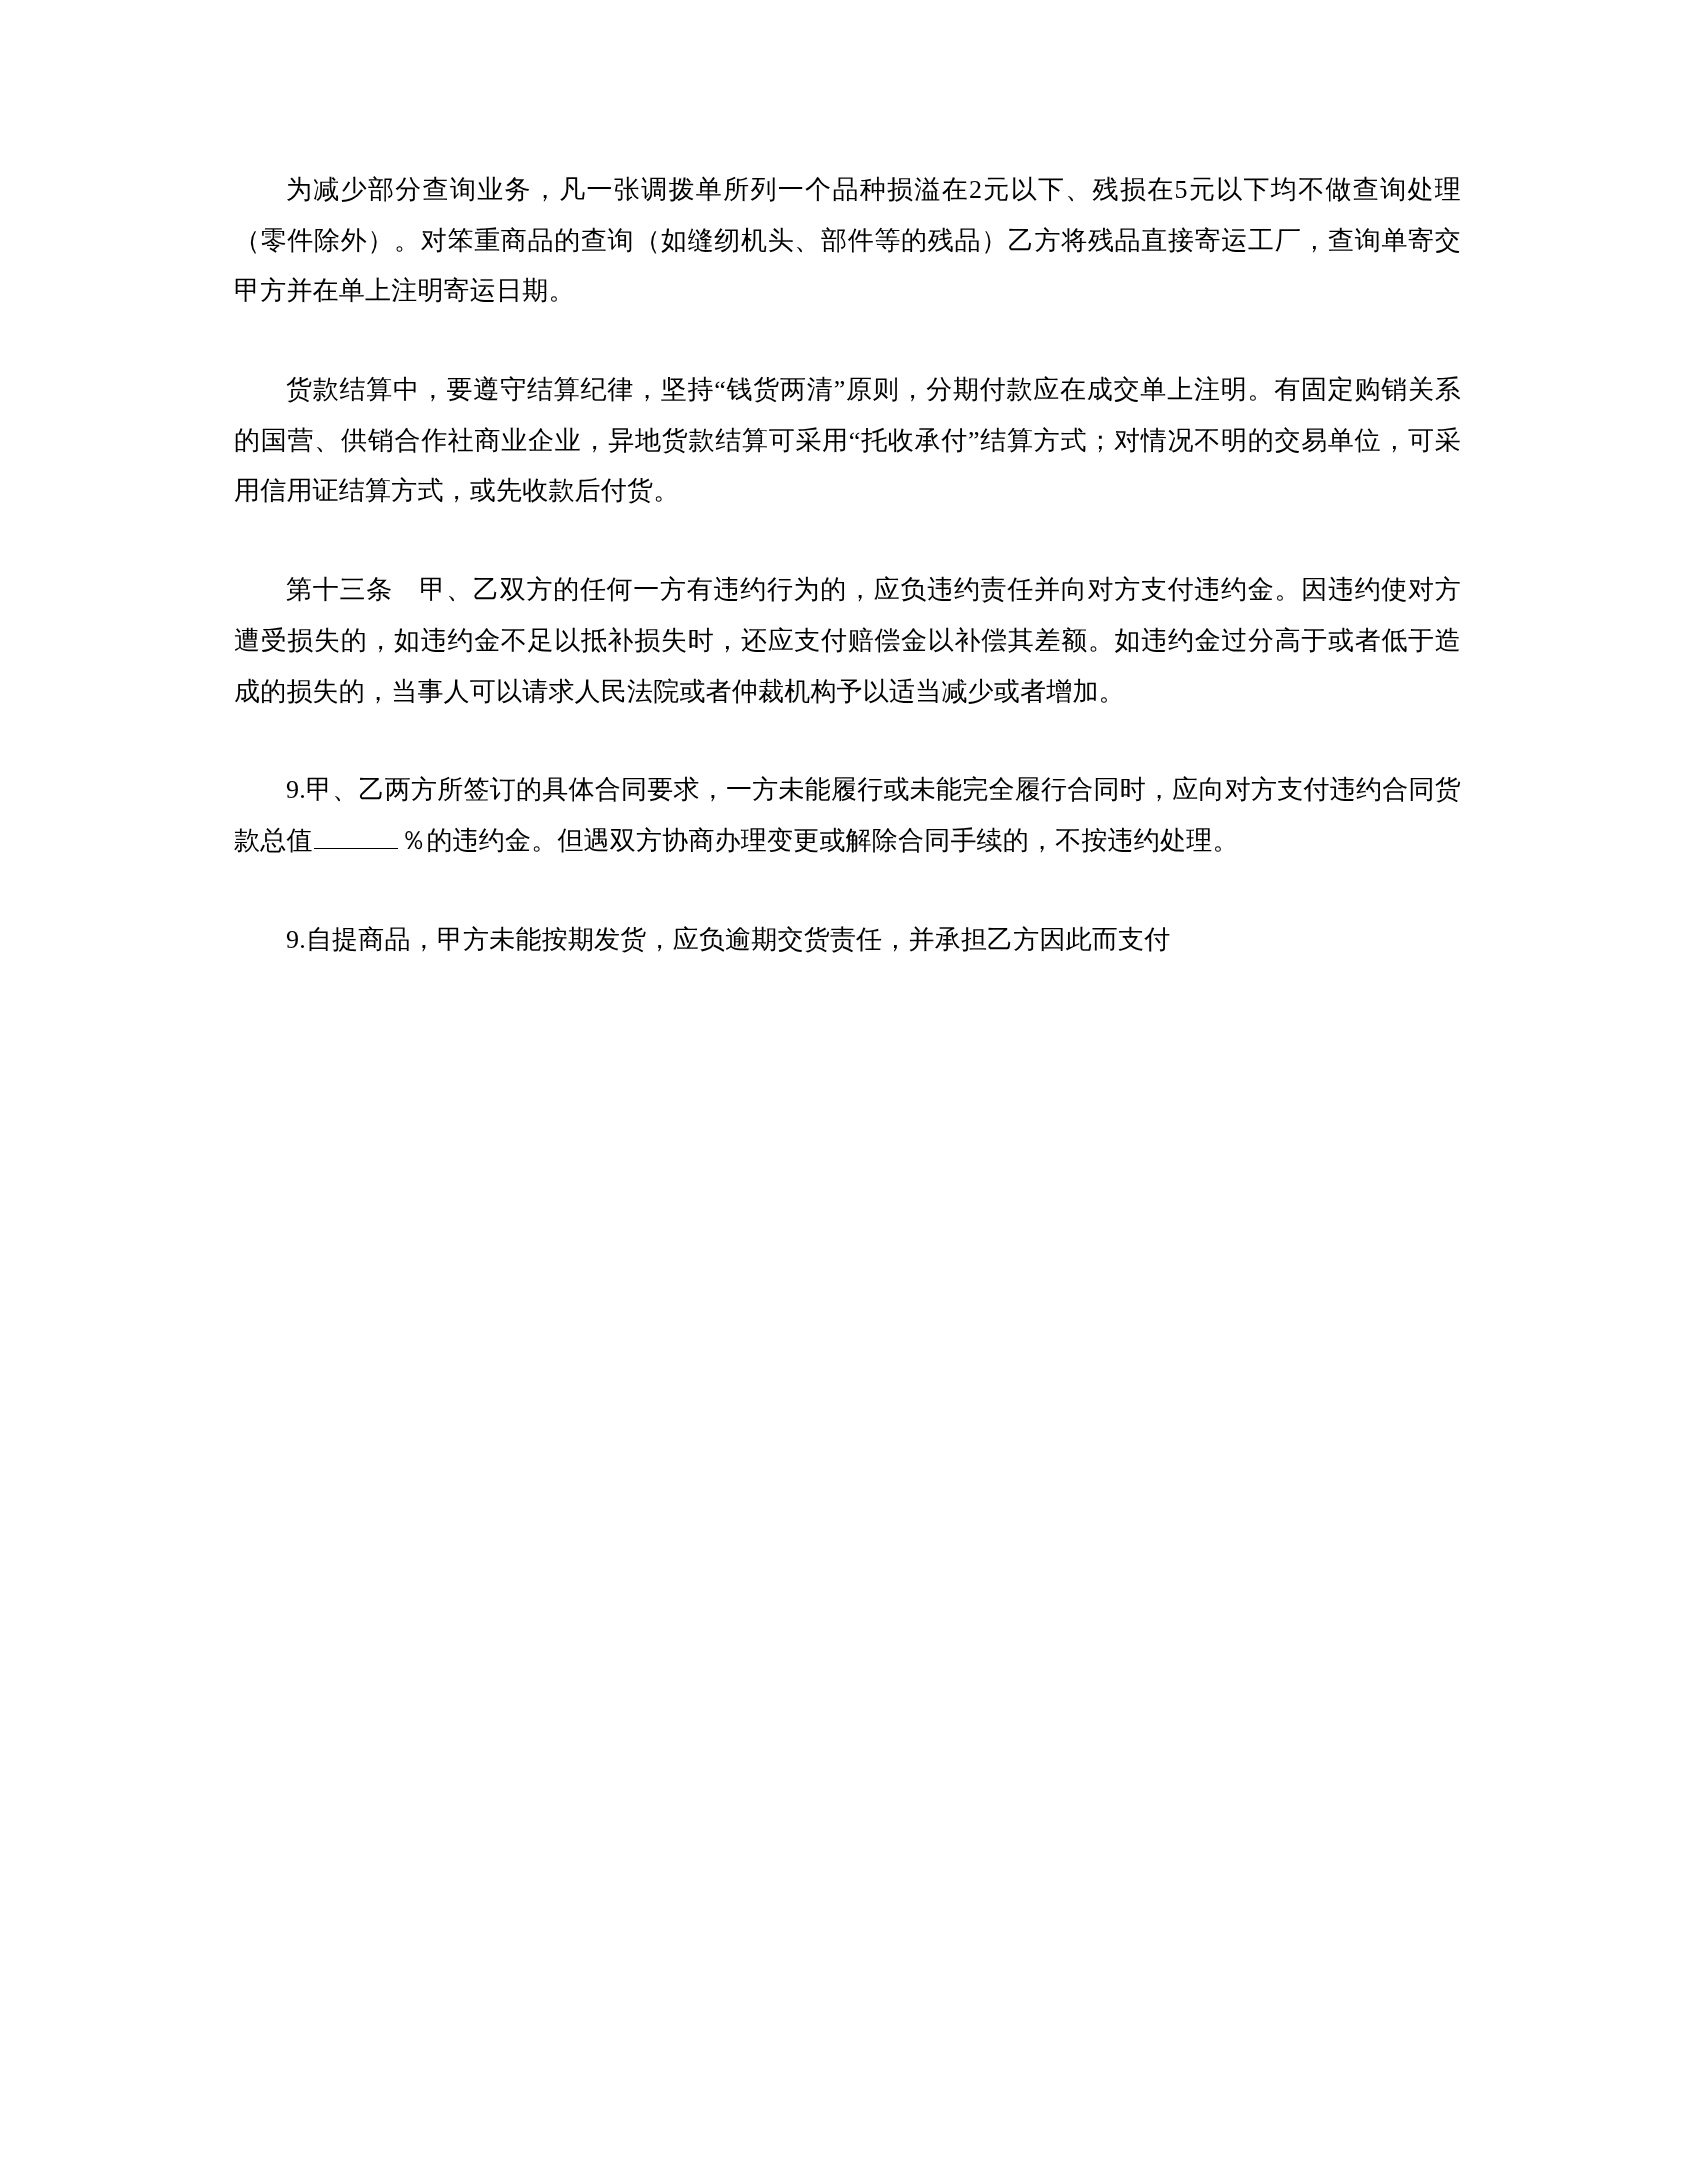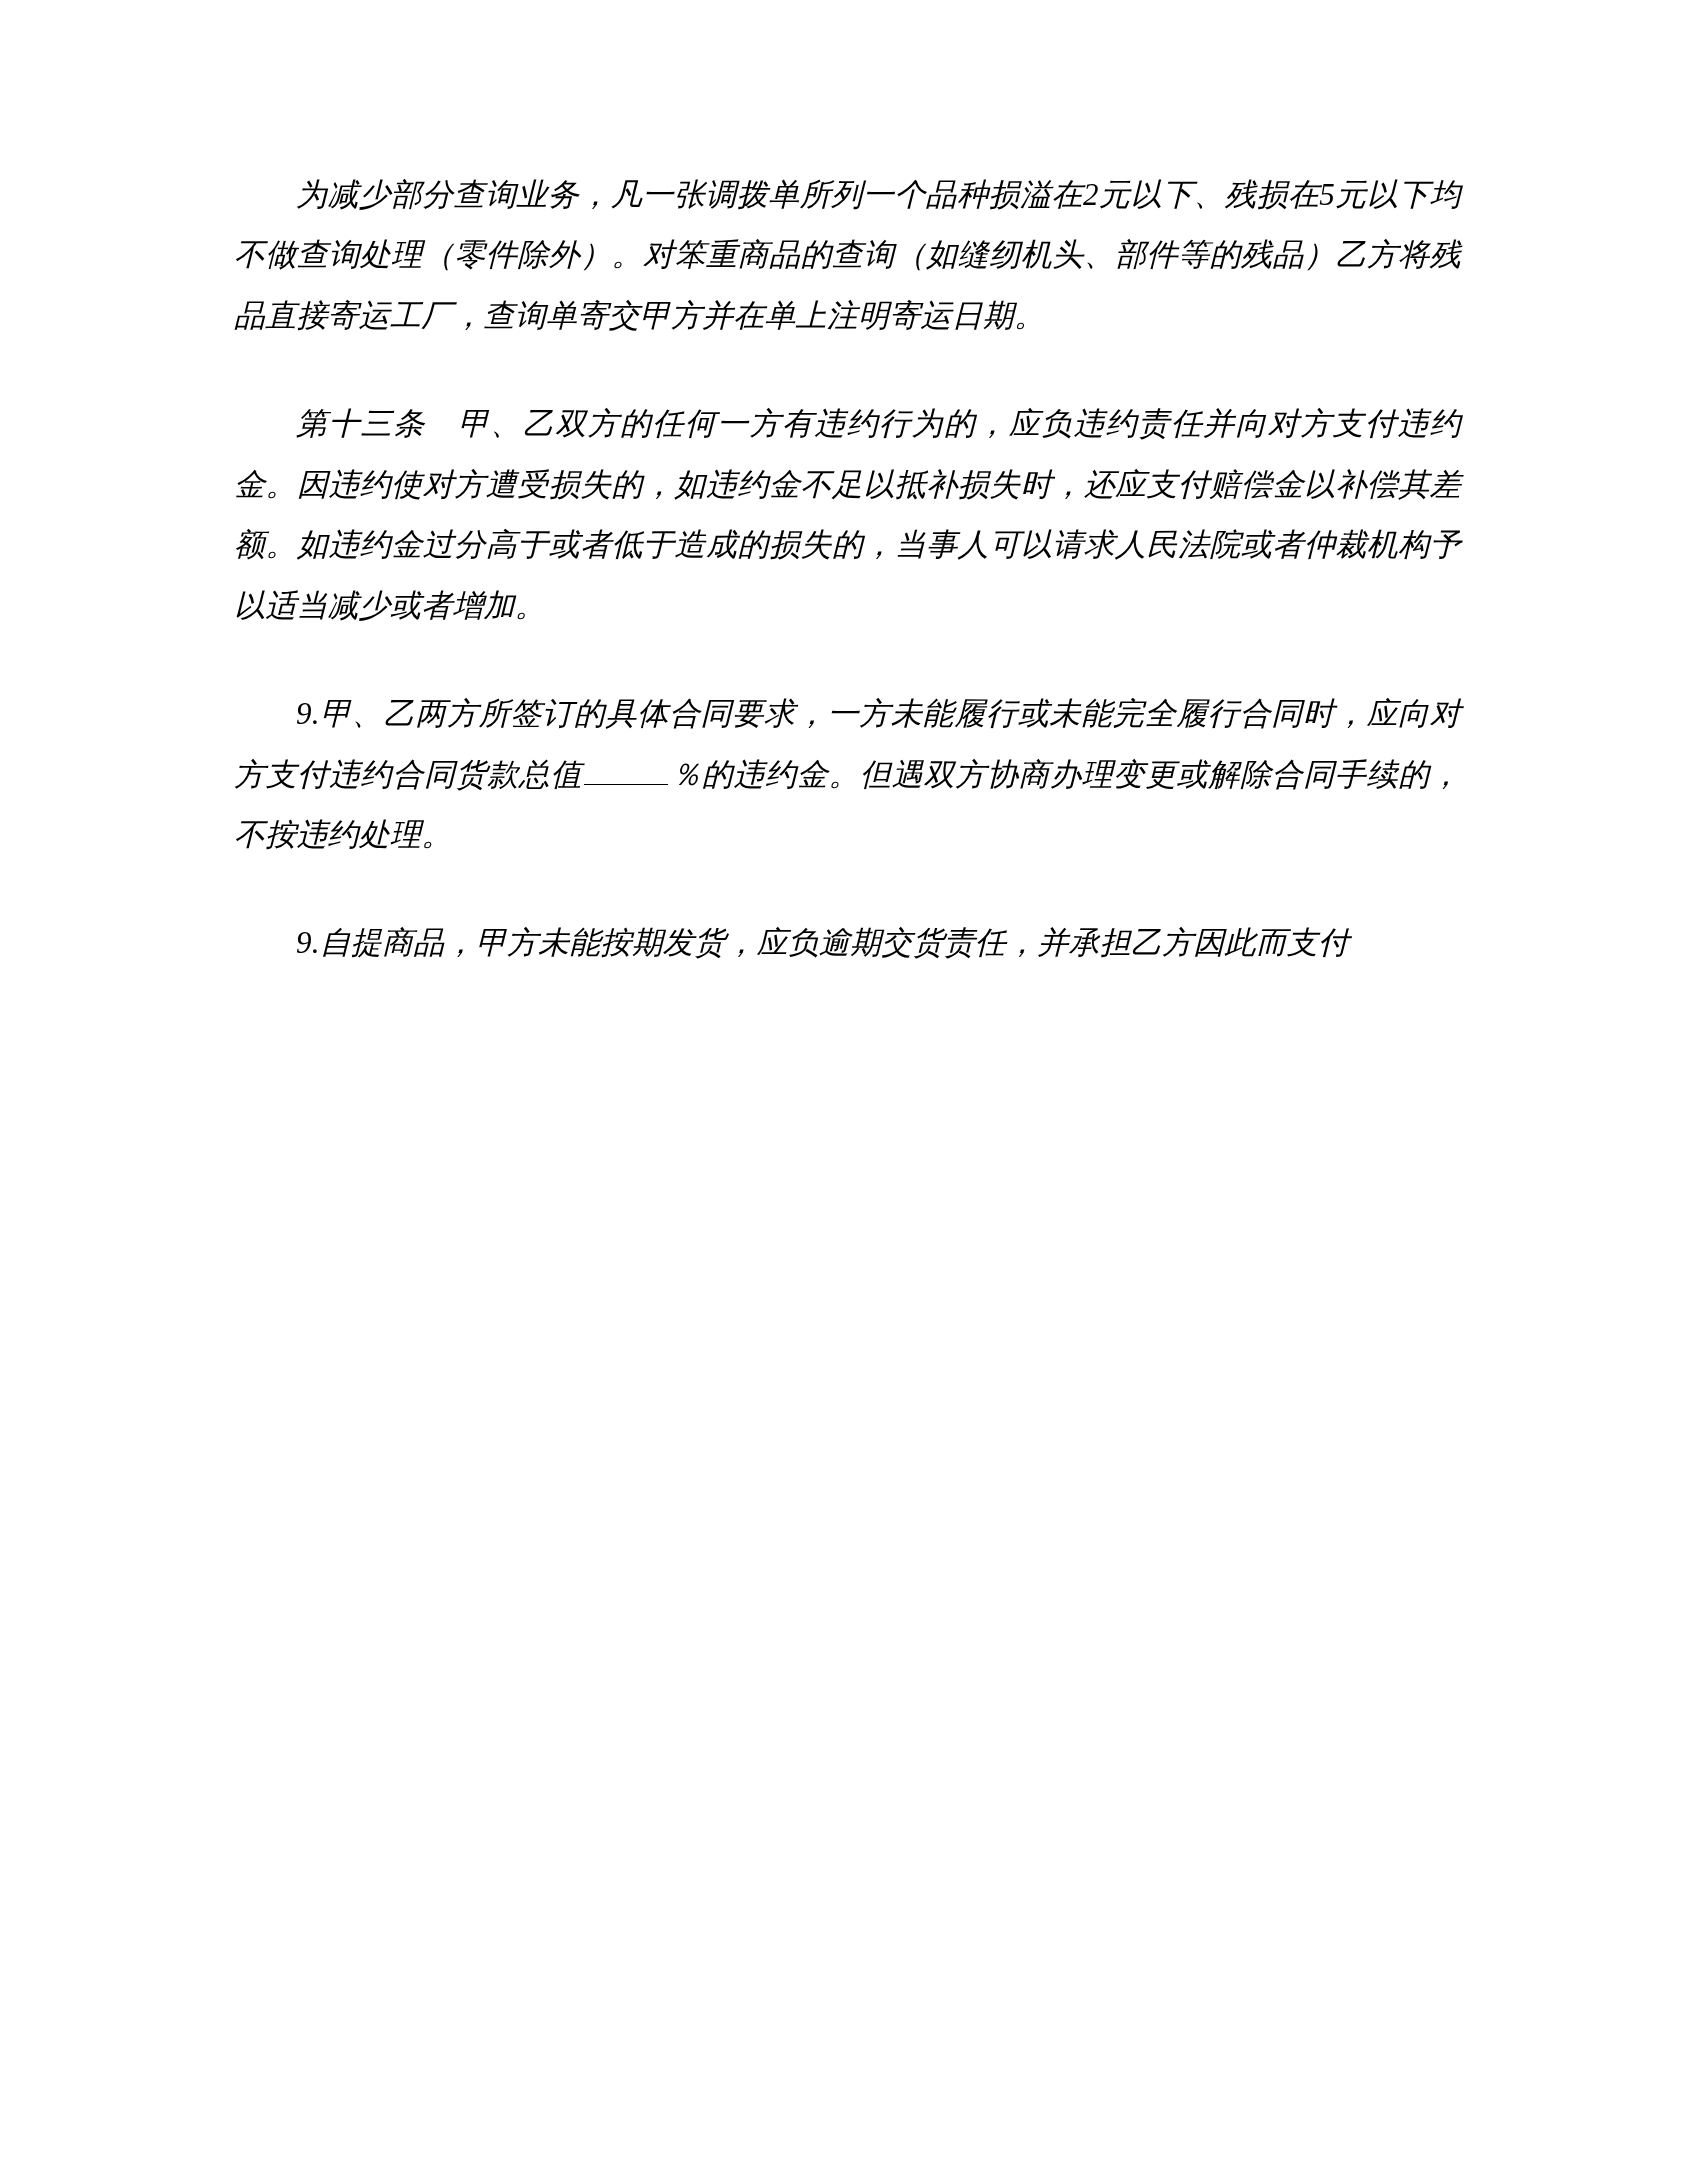--- a/index.html
+++ b/index.html
@@ -15,26 +15,25 @@
     overflow: hidden;
   }
   .page {
     box-sizing: border-box;
     width: 1686px;
     height: 2182px;
     padding: 165px 225px 0 234px;
     background: #ffffff;
   }
   .doc-body {
-    font-size: 31px;
+    font-size: 26px;
     line-height: 1.95;
     text-align: justify;
     text-justify: inter-ideograph;
     letter-spacing: 0.2px;
-    font-style: italic;
   }
   p.para {
     margin: 0 0 48px 0;
     text-indent: 2em;
   }
   p.para:last-child {
     margin-bottom: 0;
   }
   .blank-line {
     display: inline-block;
@@ -47,20 +46,21 @@
 </style>
 </head>
 <body>
 
 <div class="page">
   <div class="doc-body">
 
     <p class="para">为减少部分查询业务，凡一张调拨单所列一个品种损溢在2元以下、残损在5元以下均不做查询处理（零件除外）。对笨重商品的查询（如缝纫机头、部件等的残品）乙方将残品直接寄运工厂，查询单寄交甲方并在单上注明寄运日期。</p>
 
 
+    <p class="para">货款结算中，要遵守结算纪律，坚持“钱货两清”原则，分期付款应在成交单上注明。有固定购销关系的国营、供销合作社商业企业，异地货款结算可采用“托收承付”结算方式；对情况不明的交易单位，可采用信用证结算方式，或先收款后付货。</p>
 
     <p class="para">第十三条　甲、乙双方的任何一方有违约行为的，应负违约责任并向对方支付违约金。因违约使对方遭受损失的，如违约金不足以抵补损失时，还应支付赔偿金以补偿其差额。如违约金过分高于或者低于造成的损失的，当事人可以请求人民法院或者仲裁机构予以适当减少或者增加。</p>
 
     <p class="para"><span>9.甲、乙两方所签订的具体合同要求，一方未能履行或未能完全履行合同时，应向对方支付违约合同货款总值</span><span class="blank-line"></span><span>％的违约金。但遇双方协商办理变更或解除合同手续的，不按违约处理。</span></p>
 
     <p class="para">9.自提商品，甲方未能按期发货，应负逾期交货责任，并承担乙方因此而支付</p>
 
   </div>
 </div>
 

